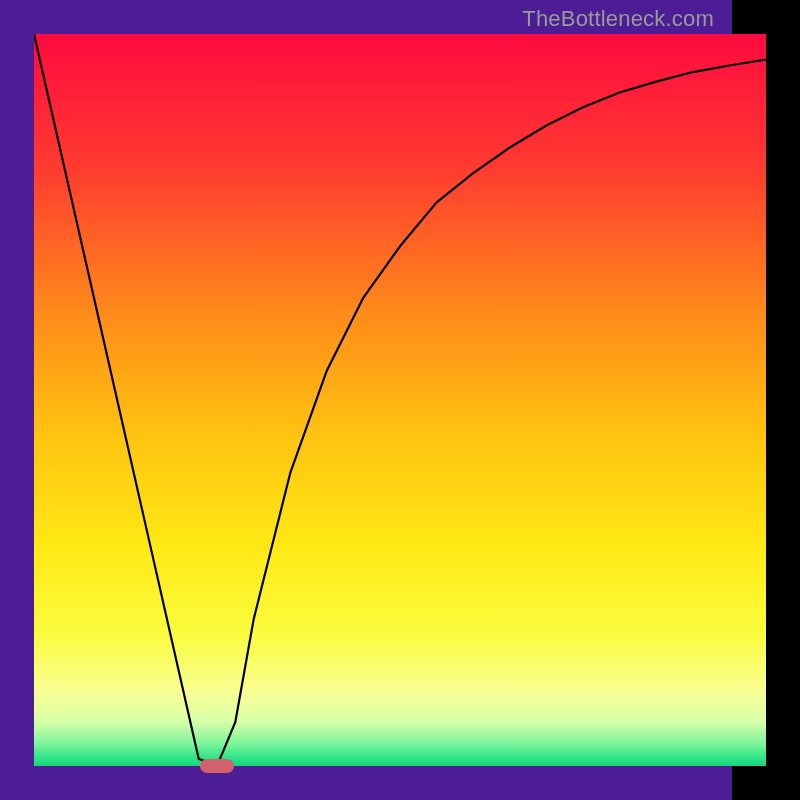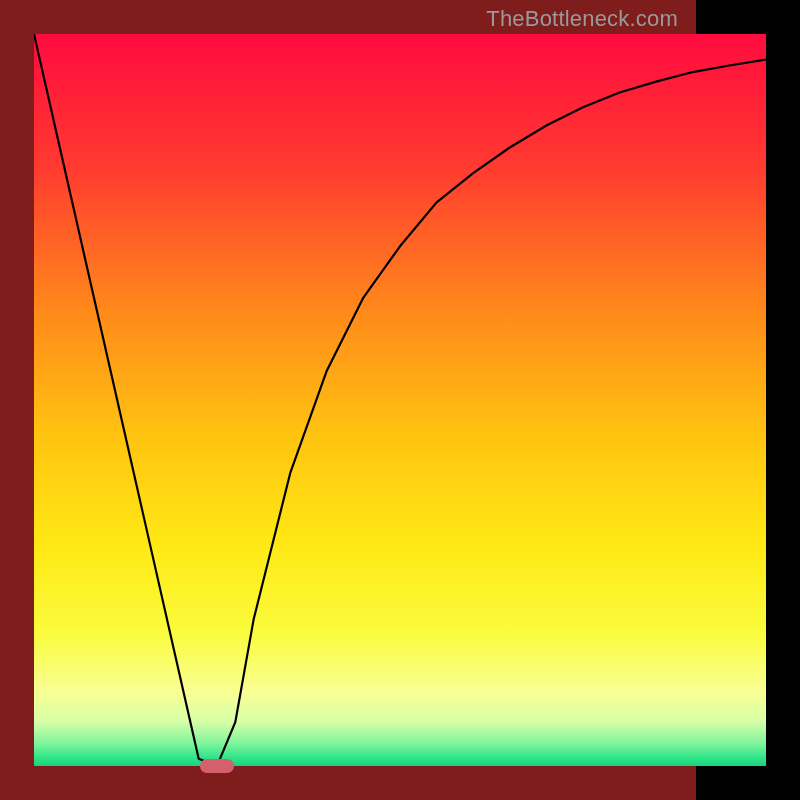--- a/index.html
+++ b/index.html
@@ -8,21 +8,22 @@
     width: 800px;
     height: 800px;
     background: #000;
     font-family: Arial, Helvetica, sans-serif;
     overflow: hidden;
   }
   .frame {
     position: relative;
     width: 696px;
     height: 800px;
-    background: #7f1d1d;
+    background: #4c1d95;
+    padding-left: 36px;
   }
   .plot-area {
     position: absolute;
     left: 34px;
     top: 34px;
     width: 732px;
     height: 732px;
     background: linear-gradient(to bottom,
       #ff0b3f 0%,
       #ff3a30 18%,

